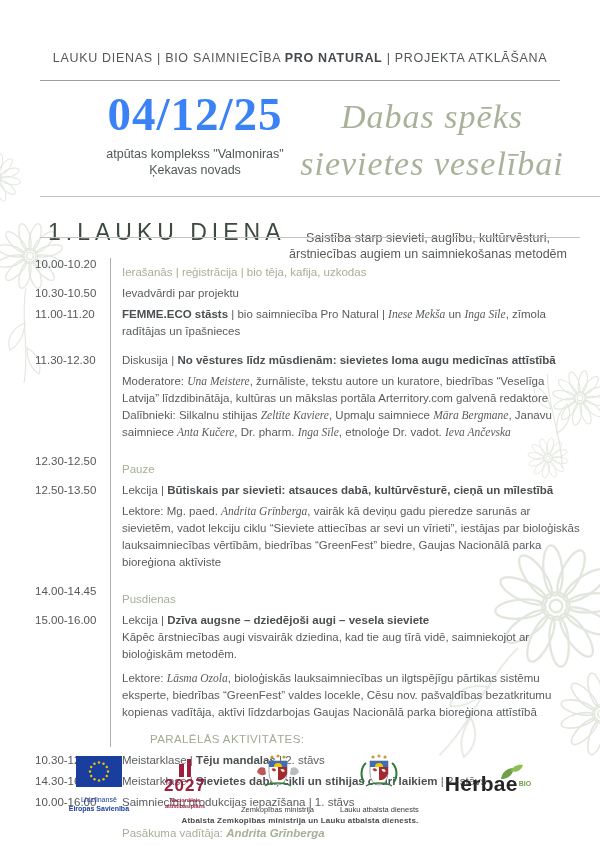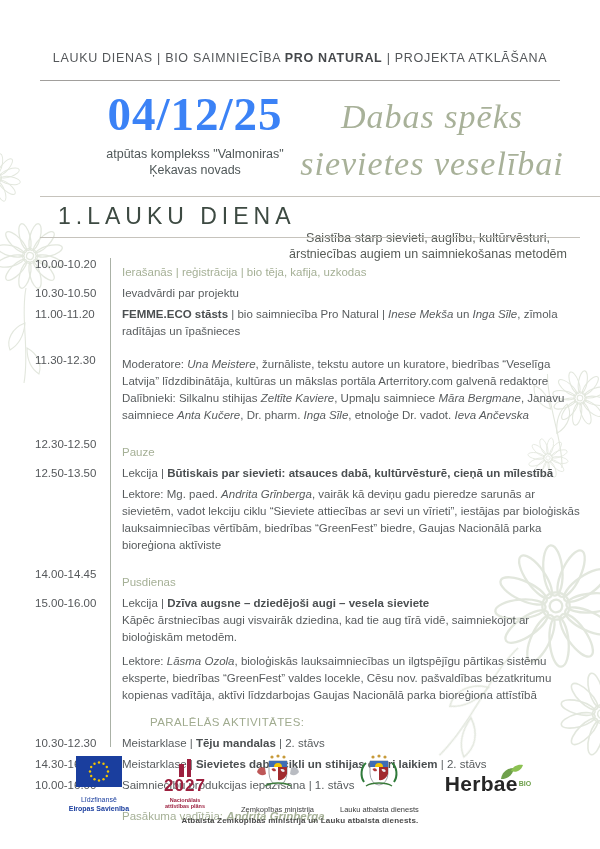--- a/index.html
+++ b/index.html
@@ -19,38 +19,38 @@
   
   .dateblock{top:90px;left:70px;width:250px;text-align:center;}
   .date{font-family:"Liberation Serif", serif;font-size:47px;font-weight:600;
         color:#3b82f6;letter-spacing:1px;line-height:1.05;}
   .venue{font-size:12.5px;color:#4f5758;margin-top:7px;line-height:16px;}
   .maintitle{top:94px;left:282px;width:300px;text-align:center;
         font-family:"Liberation Serif", serif;font-style:italic;
         font-size:34px;color:#a8b199;line-height:1.38;letter-spacing:1px;}
 
   
-  .sectitle{top:203px;left:48px;font-size:23px;letter-spacing:5px;
-        font-weight:500;color:#3d4a42;white-space:nowrap;margin-left:10px;}
+  .sectitle{top:219px;left:48px;font-size:23px;letter-spacing:5px;
+        font-weight:500;color:#3d4a42;white-space:nowrap;}
   .secsub{top:218px;left:272px;width:312px;text-align:center;font-size:12.5px;
         color:#575c57;line-height:16px;margin-top:12px;}
 
   
   .schedule{top:256px;left:35px;right:16px;font-size:11.5px;line-height:17px;color:#585c5e;}
   .schedule::before{content:"";position:absolute;left:75px;top:2px;height:489px;
         width:1px;background:#aab1a6;}
   .row{display:flex;margin-bottom:4px;}
   .row.gap{margin-bottom:12px;}
   .t{flex:none;width:62px;color:#54575a;}
   .b{flex:1;margin-left:25px;}
   .para{margin-top:4px;}
   .para.sp{margin-top:7px;}
   .green{color:#a5b096;margin-top:8px;}
   .bd{font-weight:700;color:#4b4f51;}
-  .it{font-style:italic;}
+  .it{font-style:italic;font-family:Liberation Serif, serif;}
   .pheading{margin:10px 0 4px 87px;font-weight:400;color:#a0ab8f;letter-spacing:.4px;padding-left:28px;}
   .hostrow{margin:14px 0 0 87px;color:#a5b096;}
   .hostrow .name{font-weight:700;font-style:italic;}
 
   
   .footer{top:754px;left:0;right:0;display:flex;justify-content:center;
           align-items:center;gap:26px;}
   .flogo{text-align:center;}
   .eu-txt{font-size:7px;color:#1a3e9e;line-height:9px;margin-top:4px;}
   .eu-txt .bd2{font-weight:700;color:#1a3e9e;}
@@ -148,20 +148,21 @@
     </div>
 
     <div class="row gap">
       <div class="t">11.00-11.20</div>
       <div class="b"><span class="bd">FEMME.ECO stāsts</span><span> | bio saimniecība Pro Natural | </span><span class="it">Inese Mekša</span><span> un </span><span class="it">Inga Sīle</span><span>, zīmola radītājas un īpašnieces</span></div>
     </div>
 
     <div class="row gap">
       <div class="t">11.30-12.30</div>
       <div class="b">
+        <div><span>Diskusija | </span><span class="bd">No vēstures līdz mūsdienām: sievietes loma augu medicīnas attīstībā</span></div>
         <div class="para"><span>Moderatore: </span><span class="it">Una Meistere</span><span>, žurnāliste, tekstu autore un kuratore, biedrības “Veselīga Latvija” līdzdibinātāja, kultūras un mākslas portāla Arterritory.com galvenā redaktore</span></div>
         <div><span>Dalībnieki: </span><span>Silkalnu stihijas </span><span class="it">Zeltīte Kaviere</span><span>, Upmaļu saimniece </span><span class="it">Māra Bergmane</span><span>, Janavu saimniece </span><span class="it">Anta Kučere</span><span>, Dr. pharm. </span><span class="it">Inga Sīle</span><span>, etnoloģe Dr. vadot. </span><span class="it">Ieva Ančevska</span></div>
       </div>
     </div>
 
     <div class="row">
       <div class="t">12.30-12.50</div>
       <div class="b green">Pauze</div>
     </div>
 

